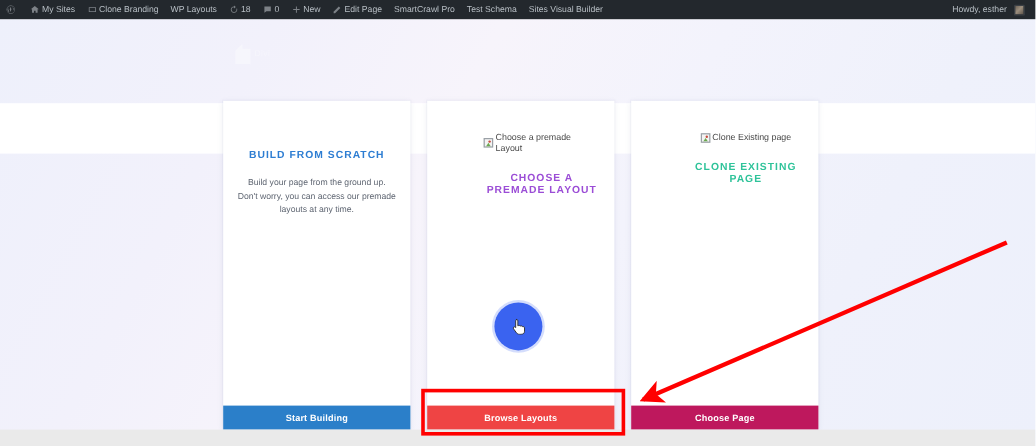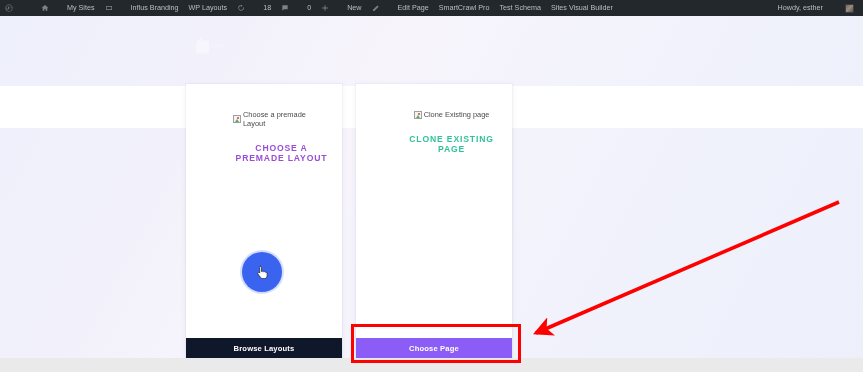--- a/index.html
+++ b/index.html
@@ -17,21 +17,21 @@
     background: #23282d;
     color: #b8bfc5;
     display: flex; align-items: center;
     font-size: 7.2px;
     white-space: nowrap;
     z-index: 40;
   }
   #adminbar .ab-left { display: flex; align-items: center; }
   #adminbar .ab-right { margin-left: auto; display: flex; align-items: flex-end; padding-right: 4px; }
   .ab-item {
-    display: flex; align-items: center; gap: 18px;
+    display: flex; align-items: center; gap: 2px;
     padding: 0 5px; height: 16px; line-height: 16px;
     color: #b8bfc5;
   }
   .ab-item .ab-ico { display: inline-flex; align-items: center; justify-content: center; width: 8px; height: 8px; opacity: .72; }
   .ab-item .ab-ico svg { width: 8px; height: 8px; display: block; fill: #a0a5aa; }
   .ab-label { display: inline-block; }
   .avatar-box {
     width: 9px; height: 9px; margin-left: 4px; border-radius: 1px;
     background: linear-gradient(135deg,#6d6256 0%,#9b8e7e 45%,#5c5247 100%);
     border: 1px solid #3a3f45;
@@ -199,21 +199,21 @@
       </span>
       <span class="ab-label">My Sites</span>
     </div>
 
     <div class="ab-item">
       <span class="ab-ico">
         <svg viewBox="0 0 24 24">
             <path d="M3 6h18v12H3V6Zm2 2v8h14V8H5Z"></path>
           </svg>
       </span>
-      <span class="ab-label">Influs Branding</span>
+      <span class="ab-label">Clone Branding</span>
     </div>
 
     <div class="ab-item">
       <span class="ab-label">WP Layouts</span>
     </div>
 
     <div class="ab-item">
       <span class="ab-ico">
         <svg viewBox="0 0 24 24">
             <path d="M12 4a8 8 0 1 0 7.6 5.5l-1.9.6A6 6 0 1 1 12 6v3l4.5-3.5L12 2v2Z"></path>
@@ -274,48 +274,55 @@
 
   <div id="white-band"></div>
 
   <div id="watermark">
     <span class="wm-mark"></span>
     <span class="wm-txt">Divi</span>
   </div>
 
   <div id="cards">
 
+    <div class="card">
+      <div class="card-body">
+        <div class="card-title" style="color:#2d7dd2">BUILD FROM SCRATCH</div>
+        <div class="card-desc">Build your page from the ground up. Don't worry, you can access our premade layouts at any time.</div>
+      </div>
+      <div class="card-btn" style="background:#2b7fc9">Start Building</div>
+    </div>
 
     <div class="card has-img">
       <div class="card-body">
         <div class="broken-img">
           <span class="bi-glyph"></span>
           <span>Choose a premade Layout</span>
         </div>
         <div class="card-title" style="color:#9b4dd6">CHOOSE A PREMADE LAYOUT</div>
       </div>
 
       <div id="click-dot">
         <svg class="hand" viewBox="0 0 16 20">
           <path d="M5 1.6c.9 0 1.6.7 1.6 1.6v6.1l1-.3c.6-.2 1.3 0 1.7.4l.2.2.9-.2c.7-.2 1.4.1 1.8.7l.1.2.7-.1c.9-.1 1.6.5 1.7 1.4v4.3c0 2.3-1.7 3.7-4.2 3.7H8.6c-1.6 0-2.6-.5-3.6-1.8L1.4 13c-.5-.7-.4-1.6.2-2.1.6-.5 1.5-.5 2 .1l.4.5V3.2c0-.9.7-1.6 1.6-1.6Z" fill="#ffffff" stroke="#2a2a2a" stroke-width="1.1"></path>
         </svg>
       </div>
 
-      <div class="card-btn" style="background:#0f172a">Browse Layouts</div>
+      <div class="card-btn" style="background:#ef4444">Browse Layouts</div>
     </div>
 
     <div class="card has-img">
       <div class="card-body">
         <div class="broken-img">
           <span class="bi-glyph"></span>
           <span>Clone Existing page</span>
         </div>
         <div class="card-title" style="color:#2fc39a">CLONE EXISTING PAGE</div>
       </div>
-      <div class="card-btn" style="background:#8b5cf6">Choose Page</div>
+      <div class="card-btn" style="background:#be185d">Choose Page</div>
     </div>
   </div>
 
   <div id="footer-strip"></div>
 
   <div id="red-box"></div>
 
   <svg id="arrow-svg" viewBox="0 0 863 356">
     <defs>
       <marker id="ah" markerWidth="5.5" markerHeight="5.5" refX="4.6" refY="2.75" orient="auto">

